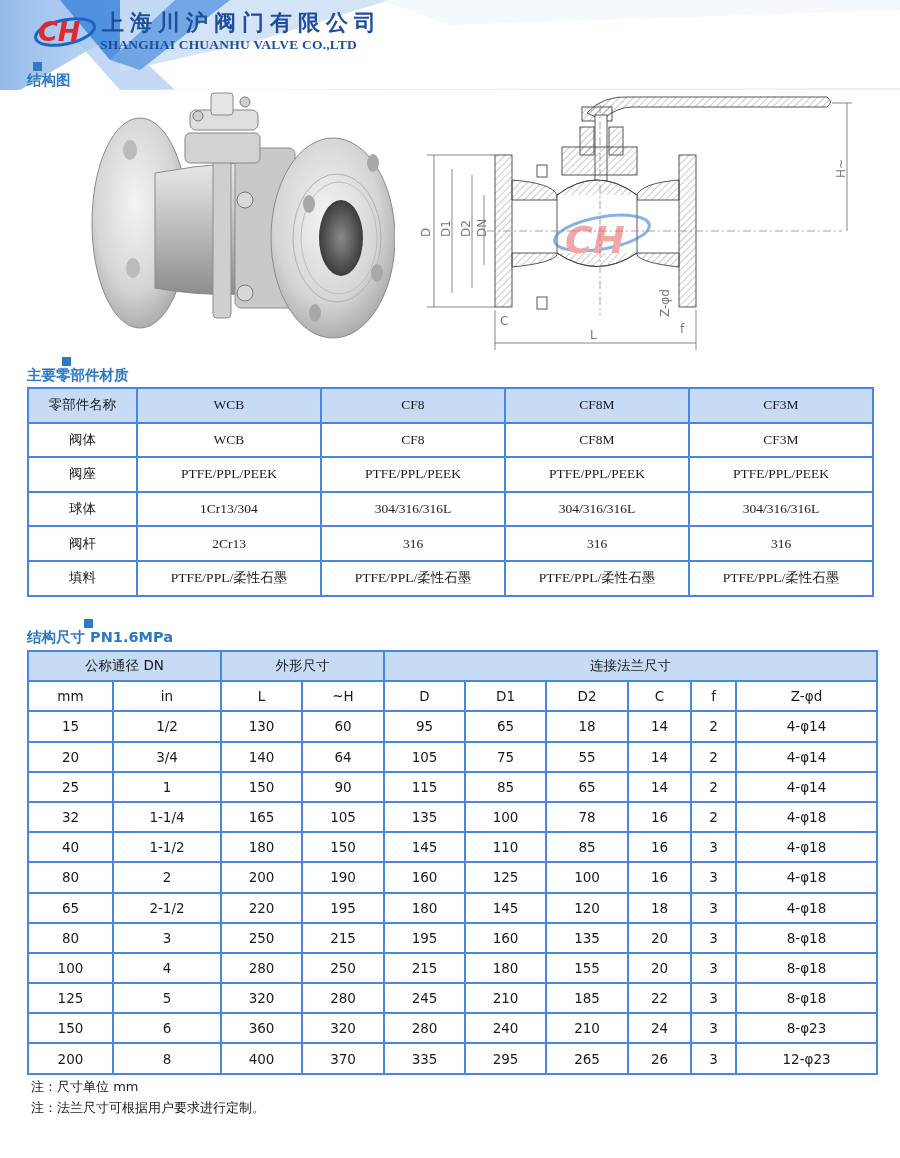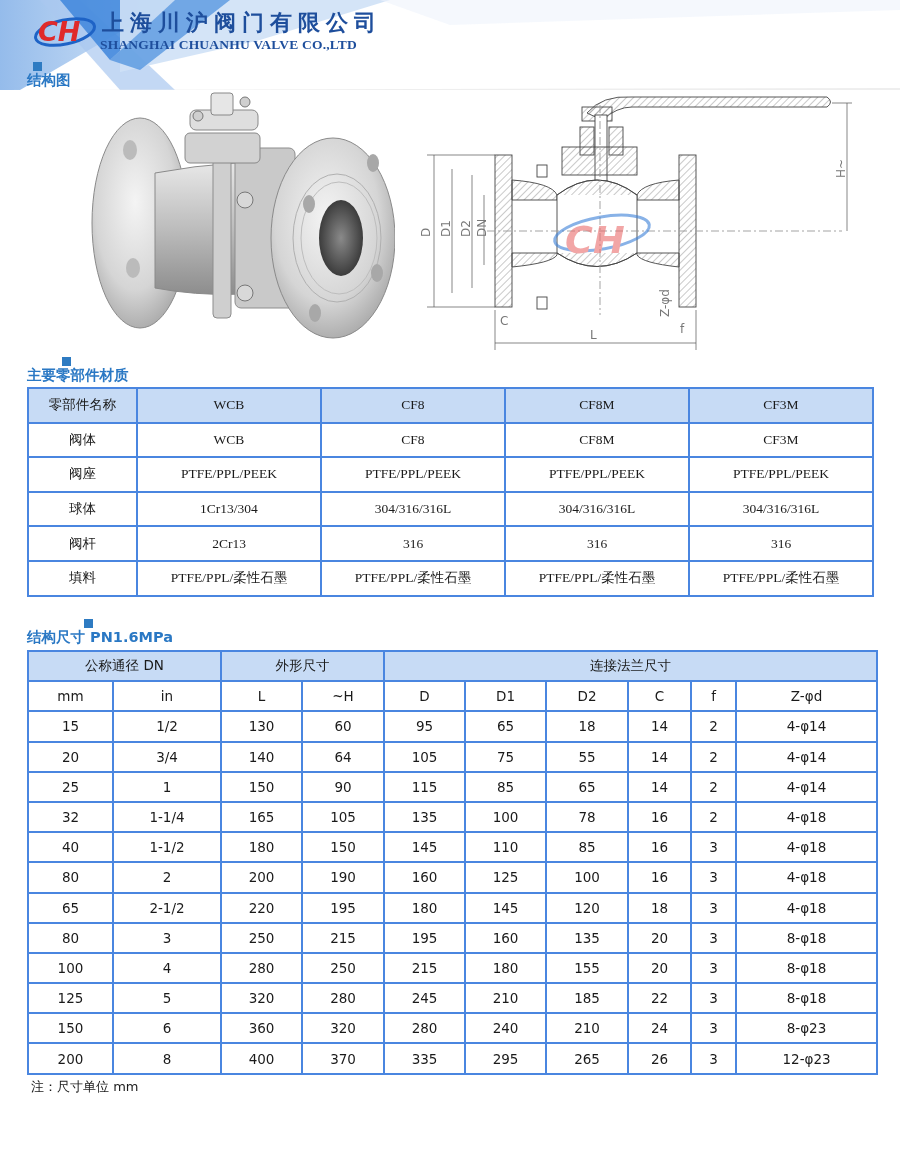--- a/index.html
+++ b/index.html
@@ -420,13 +420,14 @@
         <td>265</td>
         <td>26</td>
         <td>3</td>
         <td>12-φ23</td>
       </tr>
     </tbody>
 </table>
 
 <div class="notes">
   <div>注：尺寸单位 mm</div>
+  <div>注：法兰尺寸可根据用户要求进行定制。</div>
 </div>
 
 </body></html>

